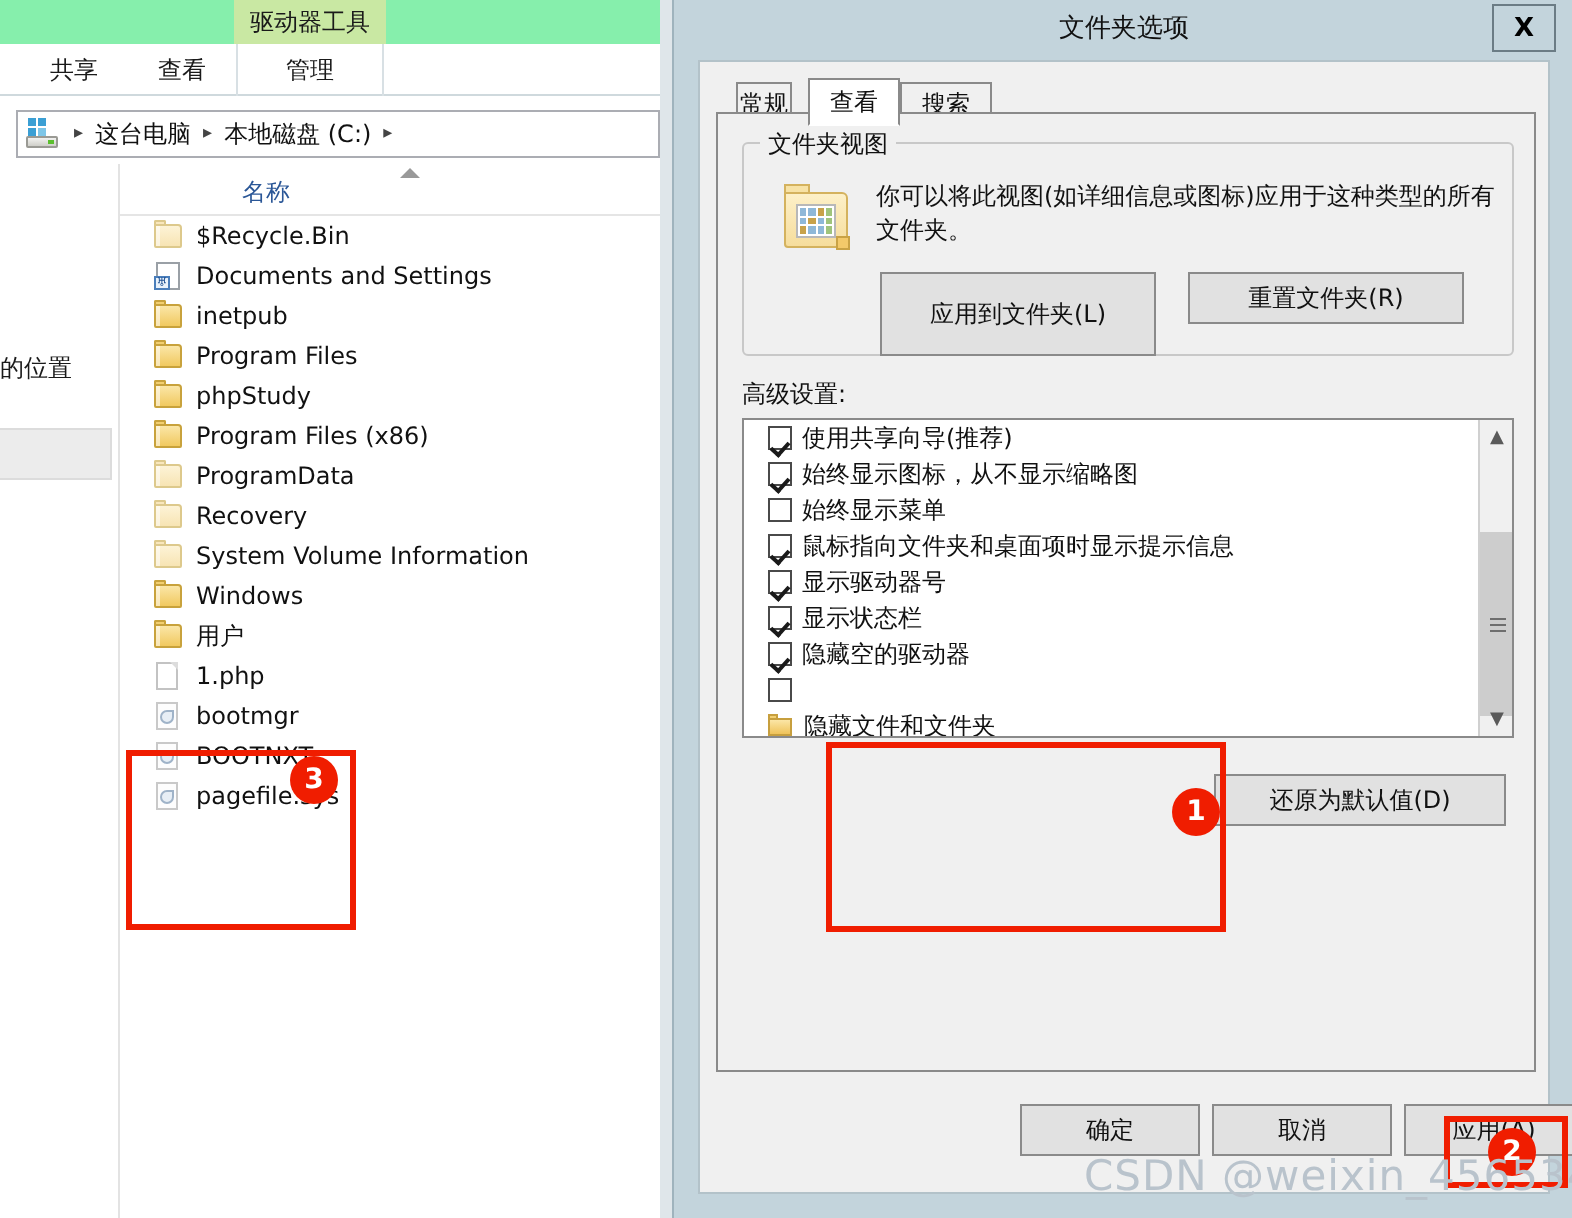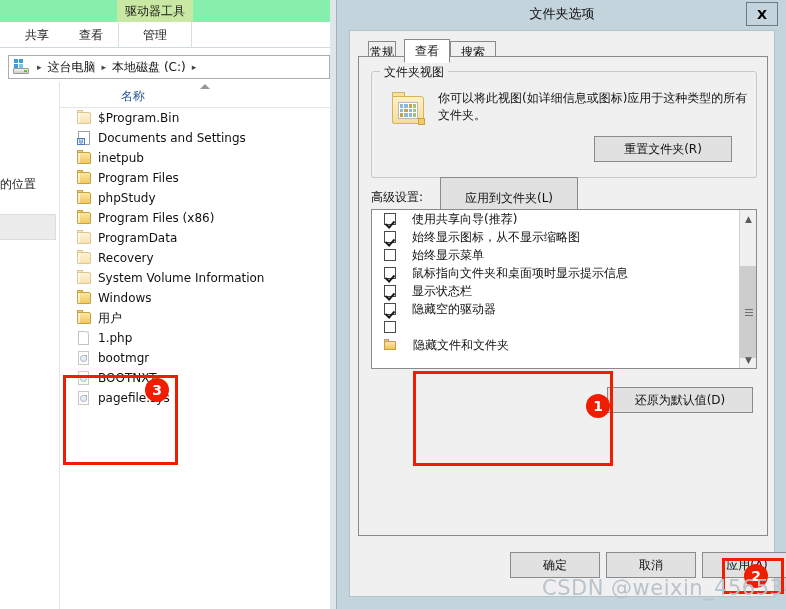--- a/index.html
+++ b/index.html
@@ -256,35 +256,35 @@
     font-size: 12px; color: #111; line-height: 17px;
   }
   .btn {
     border: 1px solid #8a8a8a;
     background: #e1e1e1;
     font-size: 12px; color: #111;
     display: flex; align-items: center; justify-content: center;
     cursor: pointer;
     font-family: "DejaVu Sans", "Liberation Sans", sans-serif;
   }
-  .btn-apply-folder { position: absolute; left: 68px; top: 64px; width: 138px; height: 42px; margin-top: 41px; }
+  .btn-apply-folder { position: absolute; left: 68px; top: 64px; width: 138px; height: 42px; }
   .btn-reset-folder { position: absolute; left: 222px; top: 64px; width: 138px; height: 26px; }
 
   
   .adv-label { position: absolute; left: 12px; top: 132px; font-size: 12px; color: #111; }
   .listbox {
     position: absolute; left: 12px; top: 152px;
     width: 386px; height: 160px;
     background: #ffffff; border: 1px solid #8a8a8a;
     overflow: hidden;
   }
   .lb-inner { position: absolute; left: 0; top: 0; width: 368px; height: 100%; }
   .opt-row {
     position: relative; height: 18px;
-    display: flex; align-items: center; gap: 16px;
+    display: flex; align-items: center; gap: 5px;
     padding-left: 12px;
     font-size: 12px; color: #111; white-space: nowrap;
   }
   .cb {
     width: 12px; height: 12px; flex: none;
     border: 1px solid #4a4a4a; background: #fff;
     position: relative;
   }
   .cb.on::after {
     content: ""; position: absolute;
@@ -401,21 +401,21 @@
     <div class="sort-caret"></div>
   </div>
 
   <div class="list-body" id="file-list">
       <div class="file-row dim">
         <span class="ico ico-folder faded">
           <span class="tab"></span>
           <span class="back"></span>
           <span class="spine"></span>
         </span>
-        <span class="label">$Program.Bin</span>
+        <span class="label">$Recycle.Bin</span>
       </div>
       <div class="file-row dim">
         <span class="ico ico-shortcut">
           <span class="pg"></span>
           <span class="arr">♅</span>
         </span>
         <span class="label">Documents and Settings</span>
       </div>
       <div class="file-row">
         <span class="ico ico-folder">
@@ -578,20 +578,24 @@
               <span class="cb on"></span>
               <span>始终显示图标，从不显示缩略图</span>
             </div>
             <div class="opt-row">
               <span class="cb"></span>
               <span>始终显示菜单</span>
             </div>
             <div class="opt-row">
               <span class="cb on"></span>
               <span>鼠标指向文件夹和桌面项时显示提示信息</span>
+            </div>
+            <div class="opt-row">
+              <span class="cb on"></span>
+              <span>显示驱动器号</span>
             </div>
             <div class="opt-row">
               <span class="cb on"></span>
               <span>显示状态栏</span>
             </div>
             <div class="opt-row">
               <span class="cb on"></span>
               <span>隐藏空的驱动器</span>
             </div>
             <div class="opt-row">

